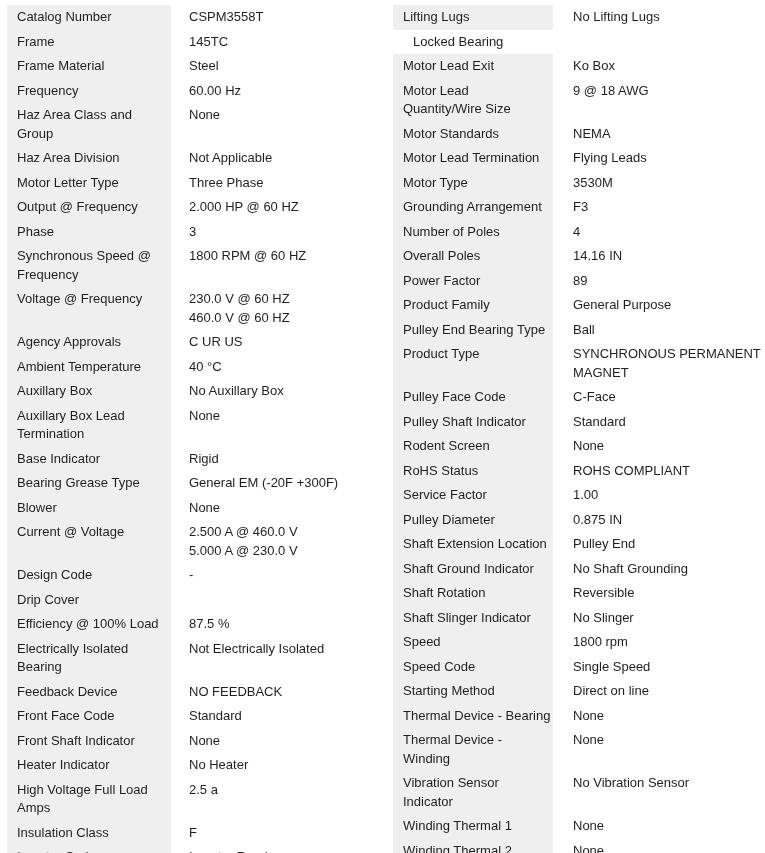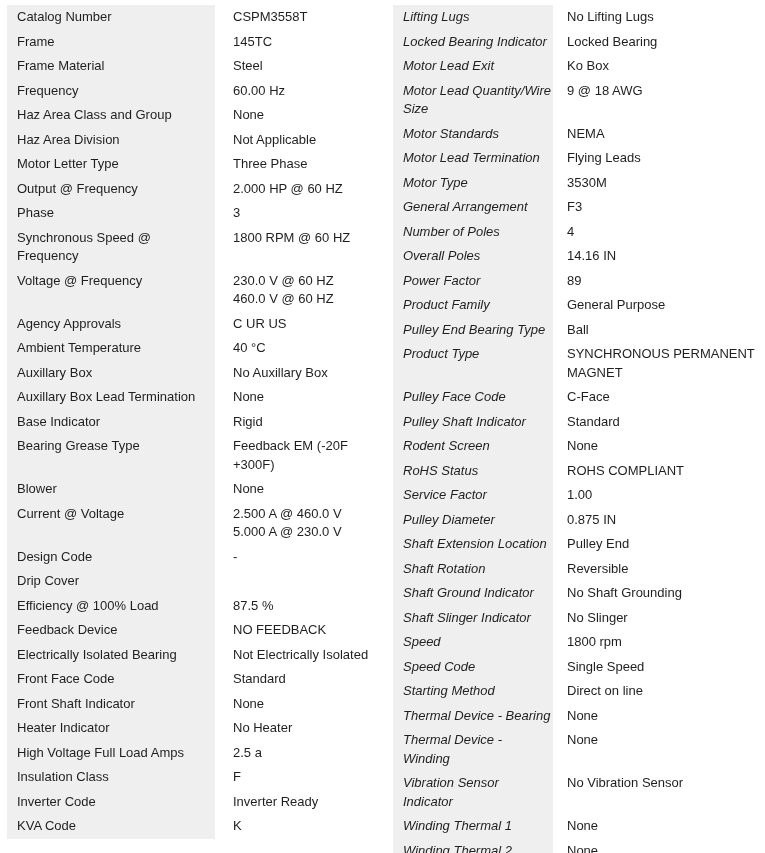--- a/index.html
+++ b/index.html
@@ -32,29 +32,29 @@
     line-height: 18.5px;
   }
   .spec-table.left  { width: 376px; }
   .spec-table.right { width: 372px; }
   .row { display: flex; align-items: stretch; }
   .label {
     background: var(--label-bg);
     padding: 3px 4px 3px 10px;
     flex: 0 0 auto;
   }
-  .spec-table.left  .label { width: 208px; }
-  .spec-table.right .label { width: 160px; padding-right: 2px; font-style: italic; }
+  .spec-table.left  .label { width: 164px; }
+  .spec-table.right .label { width: 160px; padding-right: 2px; }
   .value {
     background: var(--page-bg);
     padding: 3px 2px 3px 18px;
     white-space: pre-line;
     flex: 1 1 auto;
   }
-  .spec-table.right .value { padding-left: 14px; }
+  .spec-table.right .value { padding-left: 20px; }
 </style>
 </head>
 <body>
 
 <div class="page">
   <div class="spec-table left">
       <div class="row">
         <div class="label">Catalog Number</div>
         <div class="value">CSPM3558T</div>
       </div>
@@ -114,21 +114,21 @@
       <div class="row">
         <div class="label">Auxillary Box Lead Termination</div>
         <div class="value">None</div>
       </div>
       <div class="row">
         <div class="label">Base Indicator</div>
         <div class="value">Rigid</div>
       </div>
       <div class="row">
         <div class="label">Bearing Grease Type</div>
-        <div class="value">Feedback EM (-20F +300F)</div>
+        <div class="value">General EM (-20F +300F)</div>
       </div>
       <div class="row">
         <div class="label">Blower</div>
         <div class="value">None</div>
       </div>
       <div class="row">
         <div class="label">Current @ Voltage</div>
         <div class="value">2.500 A @ 460.0 V
 5.000 A @ 230.0 V</div>
       </div>
@@ -137,28 +137,28 @@
         <div class="value">-</div>
       </div>
       <div class="row">
         <div class="label">Drip Cover</div>
       </div>
       <div class="row">
         <div class="label">Efficiency @ 100% Load</div>
         <div class="value">87.5 %</div>
       </div>
       <div class="row">
+        <div class="label">Electrically Isolated Bearing</div>
+        <div class="value">Not Electrically Isolated</div>
+      </div>
+      <div class="row">
         <div class="label">Feedback Device</div>
         <div class="value">NO FEEDBACK</div>
       </div>
       <div class="row">
-        <div class="label">Electrically Isolated Bearing</div>
-        <div class="value">Not Electrically Isolated</div>
-      </div>
-      <div class="row">
         <div class="label">Front Face Code</div>
         <div class="value">Standard</div>
       </div>
       <div class="row">
         <div class="label">Front Shaft Indicator</div>
         <div class="value">None</div>
       </div>
       <div class="row">
         <div class="label">Heater Indicator</div>
         <div class="value">No Heater</div>
@@ -179,21 +179,20 @@
         <div class="label">KVA Code</div>
         <div class="value">K</div>
       </div>
     </div>
   <div class="spec-table right">
       <div class="row">
         <div class="label">Lifting Lugs</div>
         <div class="value">No Lifting Lugs</div>
       </div>
       <div class="row">
-        <div class="label">Locked Bearing Indicator</div>
         <div class="value">Locked Bearing</div>
       </div>
       <div class="row">
         <div class="label">Motor Lead Exit</div>
         <div class="value">Ko Box</div>
       </div>
       <div class="row">
         <div class="label">Motor Lead Quantity/Wire Size</div>
         <div class="value">9 @ 18 AWG</div>
       </div>
@@ -203,21 +202,21 @@
       </div>
       <div class="row">
         <div class="label">Motor Lead Termination</div>
         <div class="value">Flying Leads</div>
       </div>
       <div class="row">
         <div class="label">Motor Type</div>
         <div class="value">3530M</div>
       </div>
       <div class="row">
-        <div class="label">General Arrangement</div>
+        <div class="label">Grounding Arrangement</div>
         <div class="value">F3</div>
       </div>
       <div class="row">
         <div class="label">Number of Poles</div>
         <div class="value">4</div>
       </div>
       <div class="row">
         <div class="label">Overall Poles</div>
         <div class="value">14.16 IN</div>
       </div>
@@ -259,26 +258,26 @@
       </div>
       <div class="row">
         <div class="label">Pulley Diameter</div>
         <div class="value">0.875 IN</div>
       </div>
       <div class="row">
         <div class="label">Shaft Extension Location</div>
         <div class="value">Pulley End</div>
       </div>
       <div class="row">
+        <div class="label">Shaft Ground Indicator</div>
+        <div class="value">No Shaft Grounding</div>
+      </div>
+      <div class="row">
         <div class="label">Shaft Rotation</div>
         <div class="value">Reversible</div>
-      </div>
-      <div class="row">
-        <div class="label">Shaft Ground Indicator</div>
-        <div class="value">No Shaft Grounding</div>
       </div>
       <div class="row">
         <div class="label">Shaft Slinger Indicator</div>
         <div class="value">No Slinger</div>
       </div>
       <div class="row">
         <div class="label">Speed</div>
         <div class="value">1800 rpm</div>
       </div>
       <div class="row">

